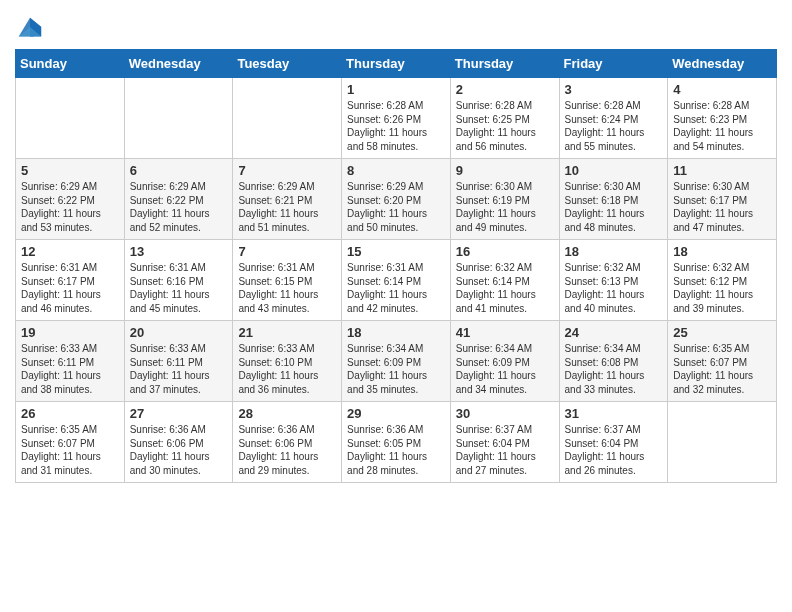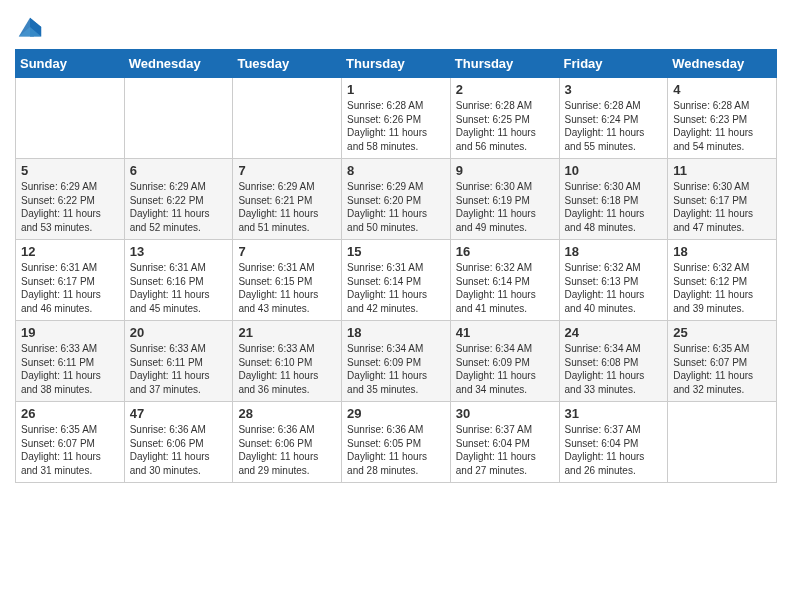--- a/index.html
+++ b/index.html
@@ -242,21 +242,21 @@
             <span class="day-num">25</span>
             <div class="day-info">Sunrise: 6:35 AM<br>Sunset: 6:07 PM<br>Daylight: 11 hours and 32 minutes.</div>
           </td>
         </tr>
         <tr>
           <td>
             <span class="day-num">26</span>
             <div class="day-info">Sunrise: 6:35 AM<br>Sunset: 6:07 PM<br>Daylight: 11 hours and 31 minutes.</div>
           </td>
           <td>
-            <span class="day-num">47</span>
+            <span class="day-num">27</span>
             <div class="day-info">Sunrise: 6:36 AM<br>Sunset: 6:06 PM<br>Daylight: 11 hours and 30 minutes.</div>
           </td>
           <td>
             <span class="day-num">28</span>
             <div class="day-info">Sunrise: 6:36 AM<br>Sunset: 6:06 PM<br>Daylight: 11 hours and 29 minutes.</div>
           </td>
           <td>
             <span class="day-num">29</span>
             <div class="day-info">Sunrise: 6:36 AM<br>Sunset: 6:05 PM<br>Daylight: 11 hours and 28 minutes.</div>
           </td>

